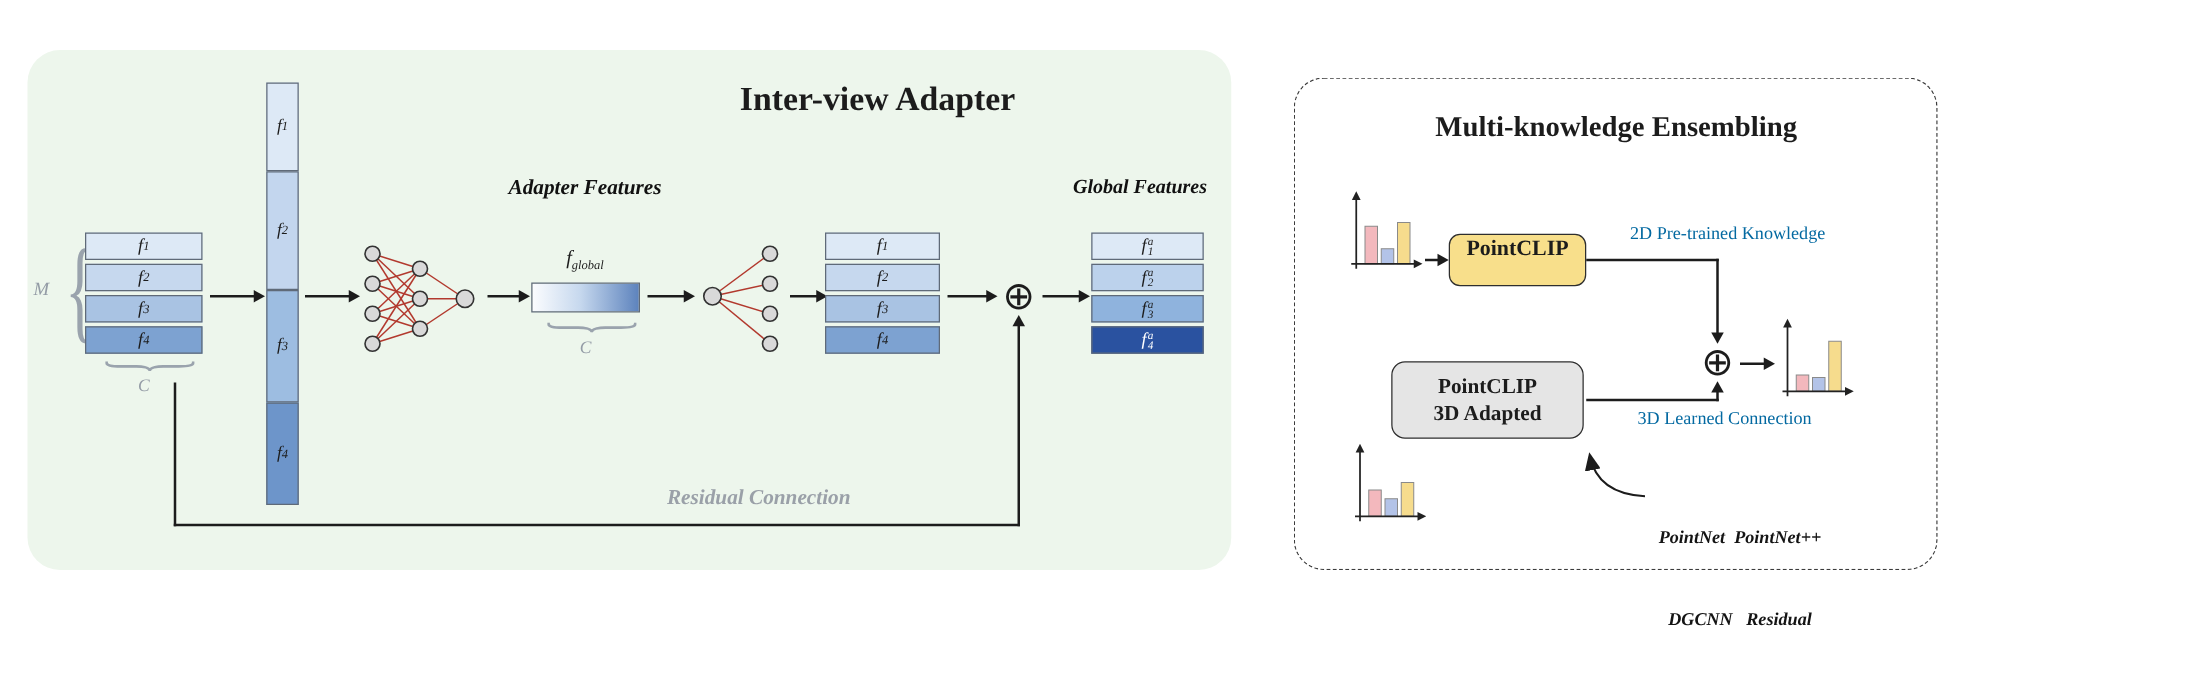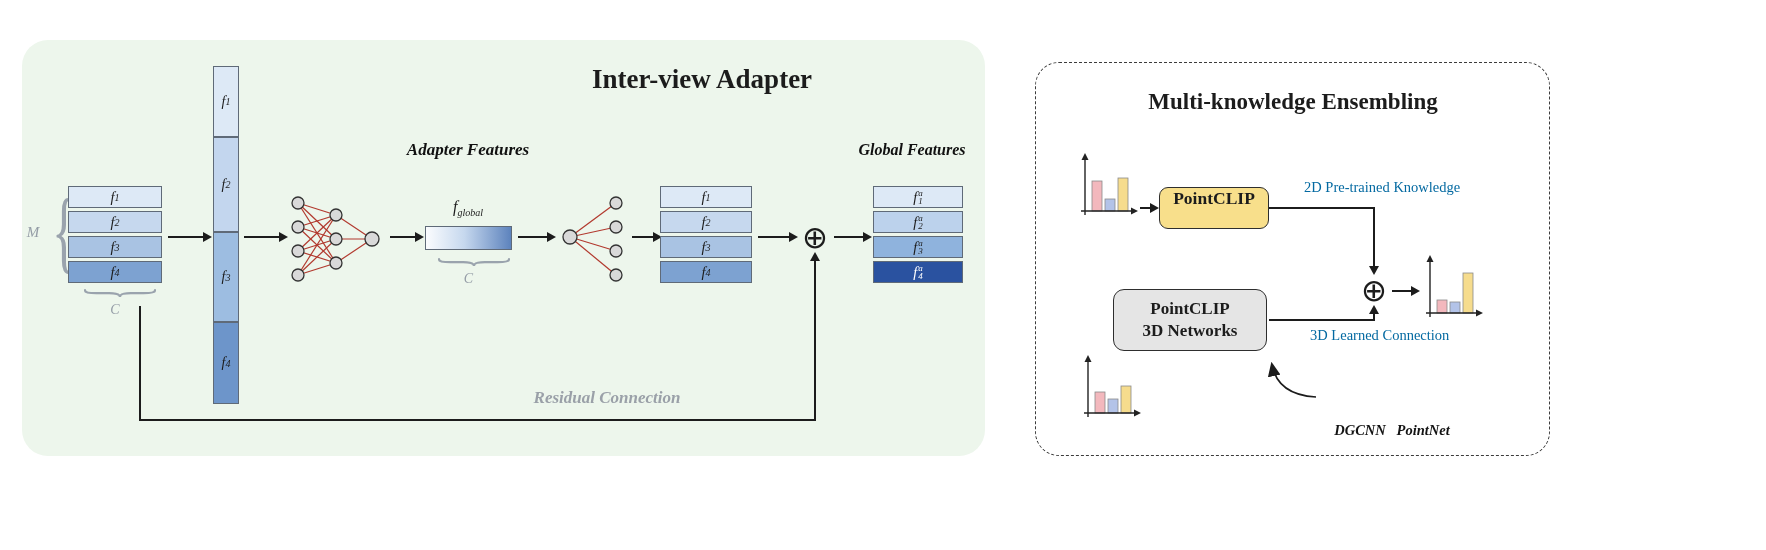--- a/index.html
+++ b/index.html
@@ -282,21 +282,21 @@
   <div id="pointclip-box" style="left:123px; top:124px; width:110px; height:42px;">
     <span>PointCLIP</span>
   </div>
 
   <div class="hline" style="left:233px; top:144px; width:106px;"></div>
   <div class="vline arr-d" style="left:337px; top:144px; height:60px;"></div>
   <div class="knowledge-label" style="left:268px; top:116px;">2D Pre-trained Knowledge</div>
 
   <div id="classical-box" style="left:77px; top:226px; width:154px; height:62px;">
     <div>PointCLIP</div>
-    <div>3D Networks</div>
+    <div>3D Adapted</div>
   </div>
 
   <div class="hline" style="left:233px; top:256px; width:106px;"></div>
   <div class="vline arr-u" style="left:337px; top:250px; height:8px;"></div>
   <div class="knowledge-label" style="left:274px; top:264px;">3D Learned Connection</div>
 
   <div class="oplus" style="left:321px; top:211px; width:34px;">⊕</div>
 
   <div class="hline arr-r" style="left:356px; top:227px; width:20px;"></div>
 
@@ -323,15 +323,16 @@
   <svg class="abs" style="left:228px; top:290px;" width="58" height="48" viewBox="0 0 58 48">
     <defs>
       <marker id="ah" markerWidth="9" markerHeight="8" refX="7" refY="4" orient="auto">
         <path d="M0,0 L9,4 L0,8 z" fill="#1c1c1c"></path>
       </marker>
     </defs>
     <path d="M52,44 Q14,42 8,12" fill="none" stroke="#1c1c1c" stroke-width="1.6" marker-end="url(#ah)"></path>
   </svg>
 
   <div id="networks-text" style="left:250px; top:312px; width:212px;">
-    <div>DGCNN   PointNet</div>
+    <div>PointNet  PointNet++</div>
+    <div>DGCNN   Residual</div>
   </div>
 </div>
 
 </body></html>

